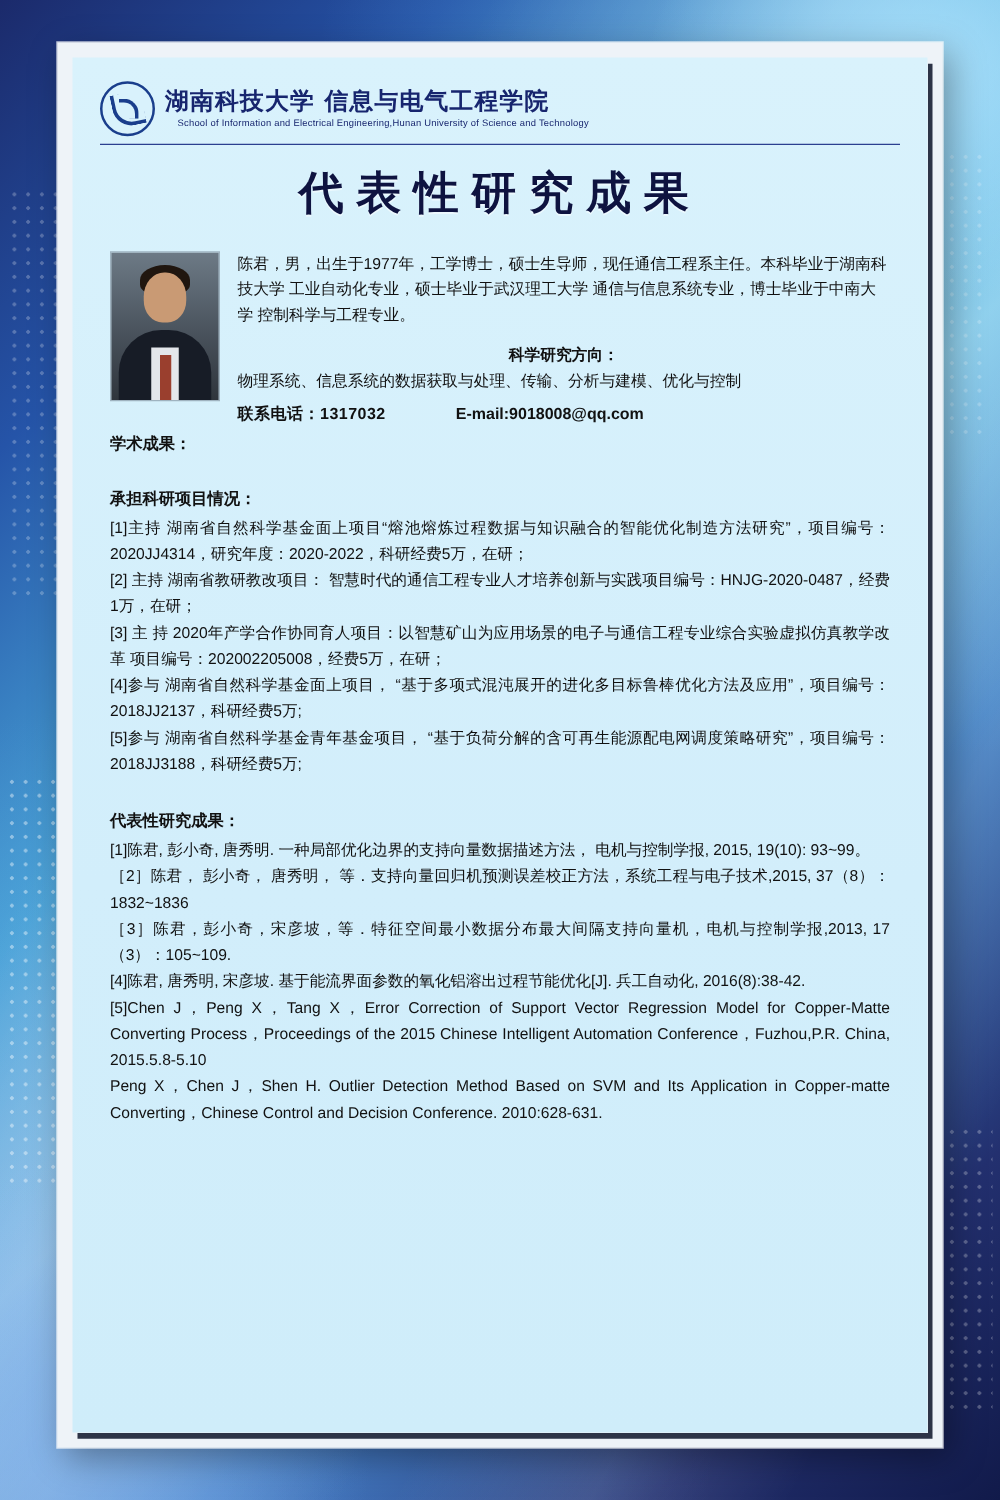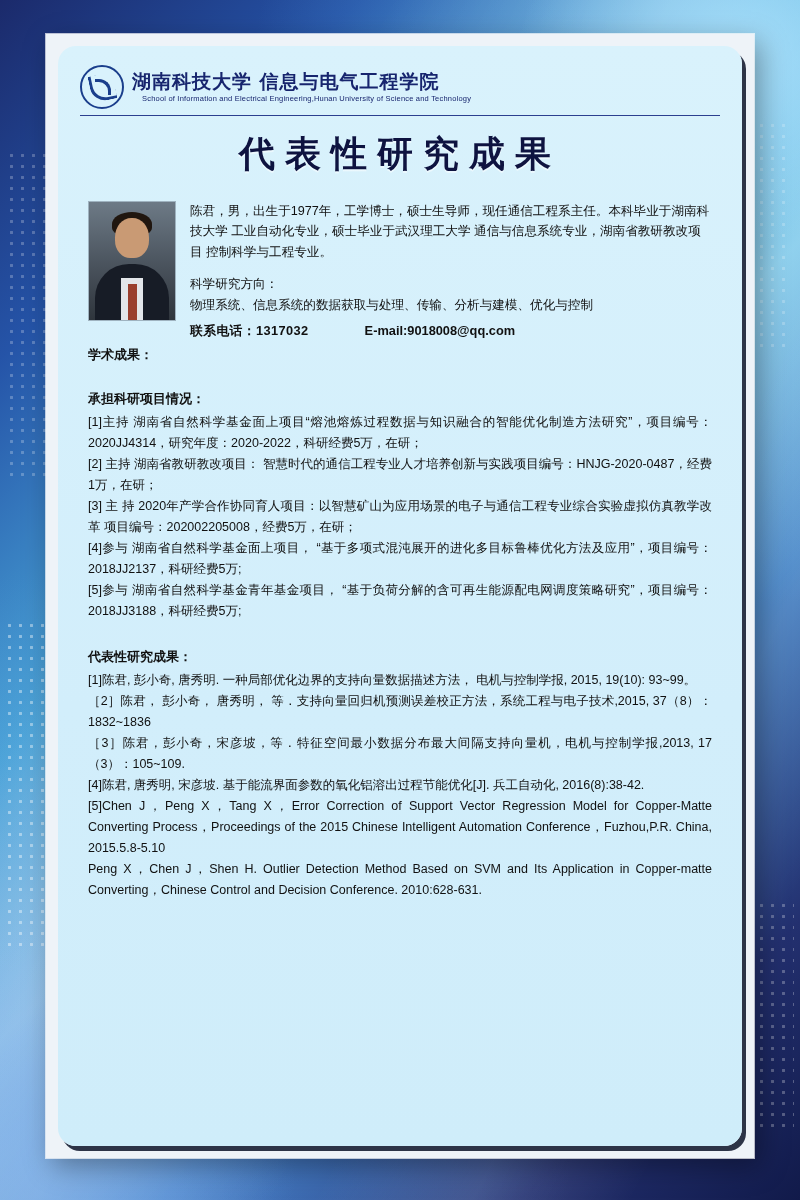--- a/index.html
+++ b/index.html
@@ -73,21 +73,20 @@
   #inner {
     position: absolute;
     left: 12px;
     top: 12px;
     width: 684px;
     height: 1100px;
     background: #d7f1fb;
     background: linear-gradient(180deg, #d9f2fc 0%, #d2eefb 60%, #cfedfa 100%);
     box-shadow: 4px 5px 0 rgba(10,18,40,0.85);
     overflow: hidden;
-    border-radius: 18px;
   }
 
   
   .logo-row {
     position: relative;
     height: 54px;
     margin: 14px 0 0 22px;
     display: flex;
     align-items: center;
   }
@@ -201,22 +200,23 @@
   }
   .profile-text {
     margin-left: 14px;
     flex: 1;
     font-size: 12.6px;
     line-height: 1.62;
     color: #111;
   }
   .profile-text p { margin: 0; }
   .sec-label {
-    font-weight: normal;
+    font-weight: bold;
     margin-top: 12px !important;
+    text-align: center;
   }
   .contact {
     margin-top: 6px !important;
     font-weight: bold;
     font-size: 12.8px;
   }
   .contact .phone { letter-spacing: .4px; text-align: center; }
   .contact .email { margin-left: 56px; }
 
   
@@ -265,21 +265,21 @@
 
       <div class="profile">
         <div class="photo">
           <div class="body"></div>
           <div class="shirt"></div>
           <div class="tie"></div>
           <div class="hair"></div>
           <div class="head"></div>
         </div>
         <div class="profile-text">
-          <p>陈君，男，出生于1977年，工学博士，硕士生导师，现任通信工程系主任。本科毕业于湖南科技大学 工业自动化专业，硕士毕业于武汉理工大学 通信与信息系统专业，湖南省教研教改项目 控制科学与工程专业。</p>
+          <p>陈君，男，出生于1977年，工学博士，硕士生导师，现任通信工程系主任。本科毕业于湖南科技大学 工业自动化专业，硕士毕业于武汉理工大学 通信与信息系统专业，博士毕业于中南大学 控制科学与工程专业。</p>
           <p class="sec-label">科学研究方向：</p>
           <p>物理系统、信息系统的数据获取与处理、传输、分析与建模、优化与控制</p>
           <p class="contact">
             <span class="phone">联系电话：1317032</span><span class="email">E-mail:9018008@qq.com</span>
           </p>
         </div>
       </div>
 
       <div class="section gap-top">
         <h3>学术成果：</h3>

